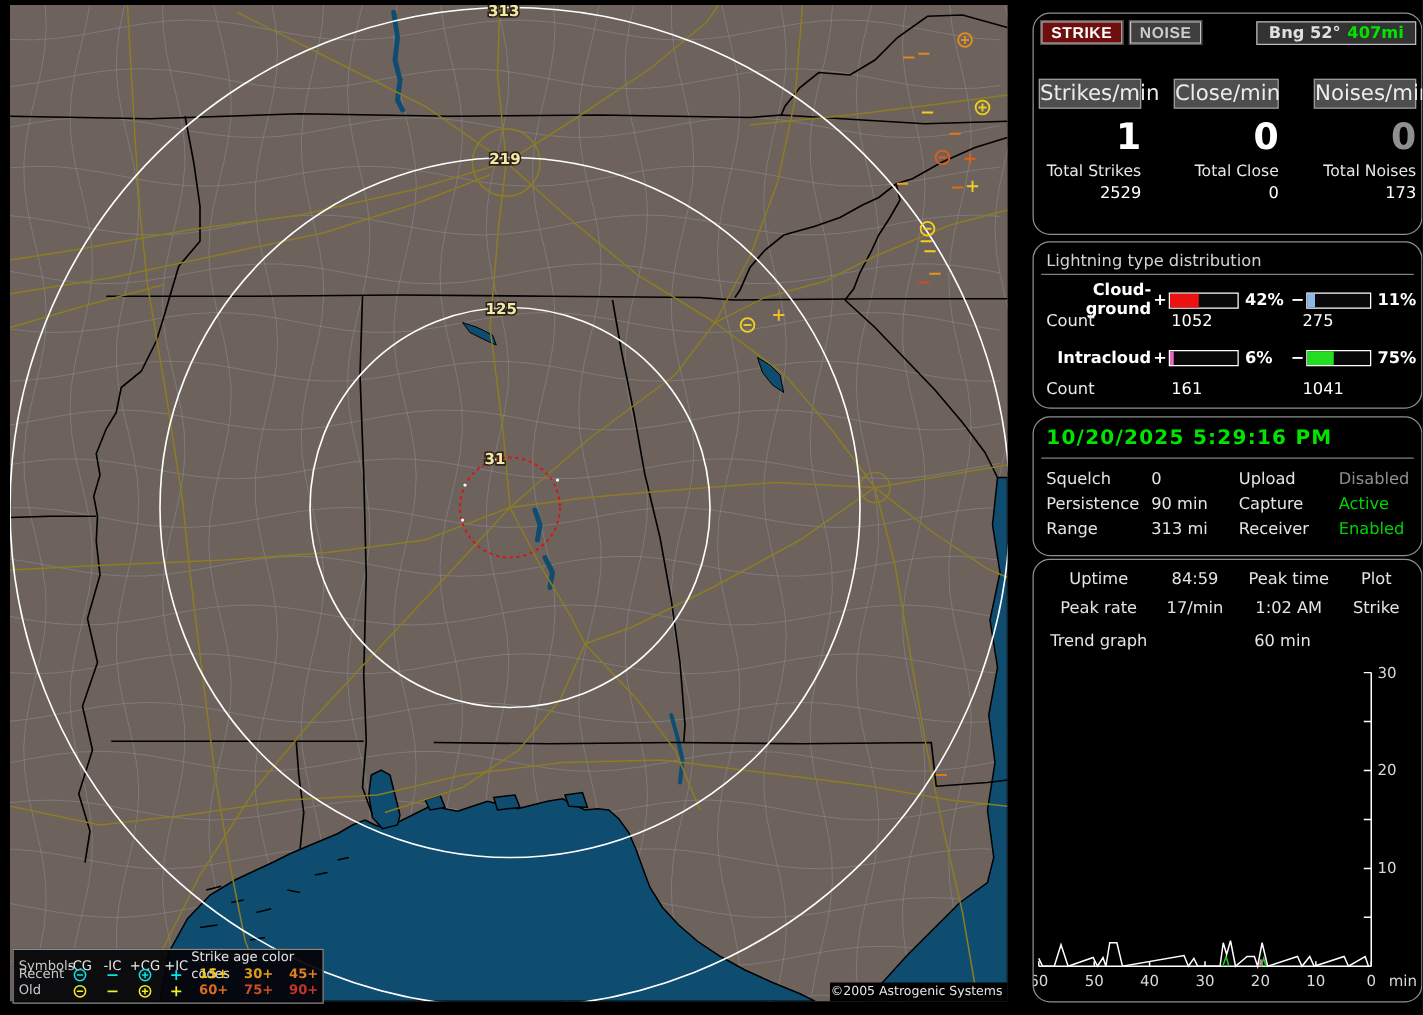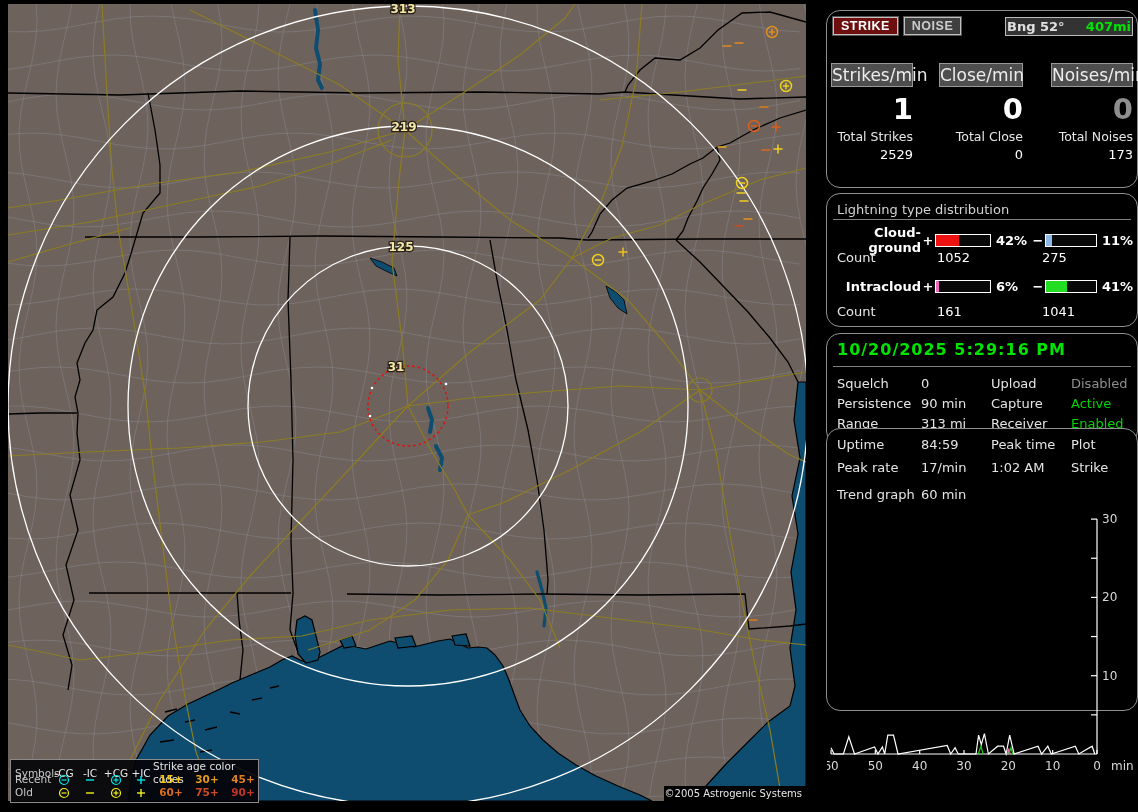--- a/index.html
+++ b/index.html
@@ -17,27 +17,27 @@
   .leg-age-head{grid-column:6 / span 3;text-align:left;color:#e2e2e2;}
   .leg-age{font-weight:bold;text-align:center;}
   .leg-sym{display:flex;justify-content:center;align-items:center;}
   #copyright{position:absolute;right:0;bottom:0;width:138px;height:15px;background:#000;
              font-size:10px;color:#e6e6e6;text-align:right;padding-right:4px;line-height:15px;margin-left:34px;}
   
   .panel{position:absolute;left:818px;width:312px;background:#000;border:1px solid #909090;border-radius:14px;box-sizing:border-box;margin-left:8px;}
   #p1{top:10px;height:178px;}
   #p2{top:193px;height:134px;}
   #p3{top:333px;height:112px;}
-  #p4{top:428px;height:283px;}
+  #p4{top:447px;height:355px;text-align:center;}
   .btn{display:inline-block;font-weight:bold;font-size:12.5px;padding:1px 7px;border:1px solid #c0c0c0;
        outline:1px solid #555;background:#3f3f3f;color:#cccccc;letter-spacing:0.5px;}
   .btn-strike{background:#6e0f0f;color:#ffffff;}
   #hdr-row{position:absolute;left:6px;right:4px;top:6px;display:flex;align-items:flex-start;}
   #bng-badge{margin-left:auto;background:#333;border:1px solid #bbb;font-weight:bold;font-size:13px;
-             width:128px;display:flex;padding:1px 1px;box-sizing:border-box;}
+             width:128px;display:flex;padding:1px 9px;box-sizing:border-box;}
   #bng-dist{margin-left:auto;color:#00e400;}
   .cnt-col{position:absolute;top:52px;}
   #col0{left:4px;width:82px;} #col1{left:112px;width:84px;} #col2{left:224px;width:82px;}
   .cnt-label{display:block;background:#4e4e4e;border:1px solid #999;color:#ececec;font-size:17px;
              text-align:center;padding:1px 0;}
   .cnt-big{font-size:29px;font-weight:bold;color:#ffffff;text-align:right;margin-top:4px;height:36px;line-height:36px;}
   .cnt-big[data-dim="true"]{color:#8f8f8f;}
   .cnt-total-label{font-size:12.5px;color:#e6e6e6;text-align:right;margin-top:2px;}
   .cnt-total{font-size:13px;color:#ffffff;text-align:right;margin-top:3px;}
   .sec-title{position:absolute;left:10px;top:8px;font-size:13px;color:#d2d2d2;}
@@ -394,21 +394,21 @@
       <span class="dist-name">Intracloud</span>
       <span class="sign">+</span>
       <span class="bar">
           <span class="fill" style="width: 6%; background: rgb(238, 102, 187);"></span>
         </span>
       <span class="pct">6%</span>
       <span class="sign">−</span>
       <span class="bar">
           <span class="fill" style="width: 41%; background: rgb(34, 221, 34);"></span>
         </span>
-      <span class="pct">41%</span>
+      <span class="pct">75%</span>
     </div>
     <div class="count-row" style="top:110px;right:4px;height:16px">
       <span class="count-lbl">Count</span>
       <span class="cr-v1">161</span>
       <span class="cr-v2">1041</span>
     </div>
   </div>
 
   <div class="panel" id="p3">
     <div id="datetime">10/20/2025 5:29:16 PM</div>

